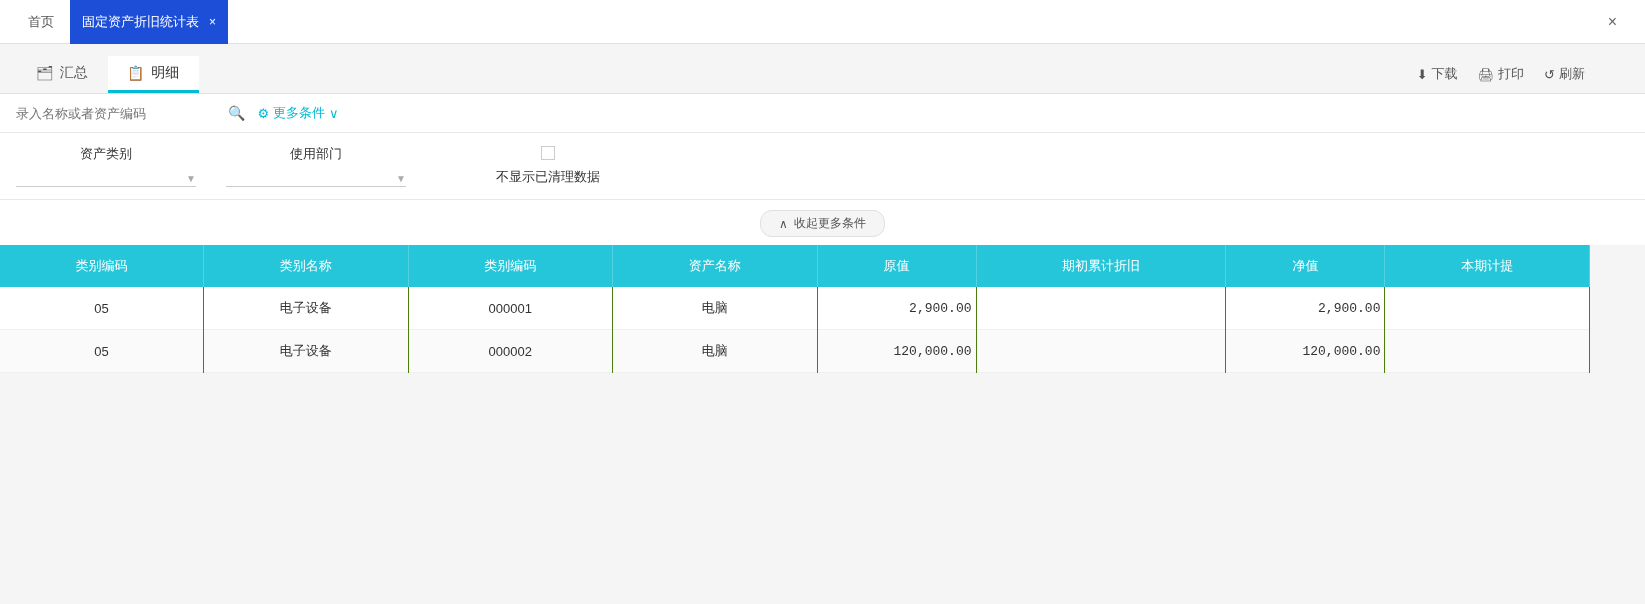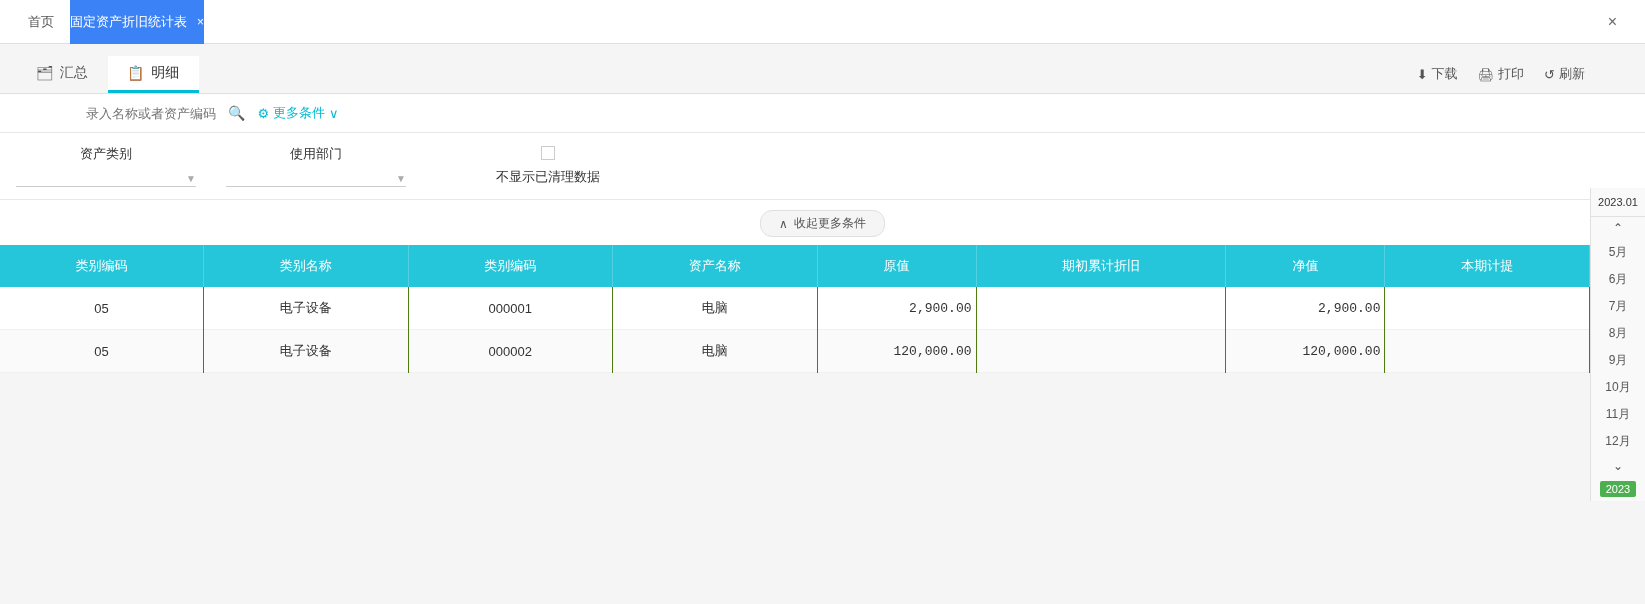--- a/index.html
+++ b/index.html
@@ -1,37 +1,37 @@
 <!DOCTYPE html>
 <html><head>
   <meta charset="utf-8">
   <style>
     * { box-sizing: border-box; margin: 0; padding: 0; }
     body { font-family: "Microsoft YaHei", Arial, sans-serif; font-size: 13px; background: #f5f5f5; color: #333; width: 1645px; height: 604px; overflow: hidden; }
 
     
     .top-nav { display: flex; align-items: center; background: #fff; height: 44px; padding: 0 12px; border-bottom: 1px solid #e0e0e0; }
     .nav-home { color: #555; font-size: 13px; padding: 0 16px; cursor: pointer; }
-    .nav-tab { display: flex; align-items: center; background: #3b82f6; color: #fff; font-size: 13px; padding: 0 0; height: 44px; border-radius: 0; position: relative; }
+    .nav-tab { display: flex; align-items: center; background: #1d4ed8; color: #fff; font-size: 13px; padding: 0 12px; height: 44px; border-radius: 0; position: relative; }
     .nav-tab-close { margin-left: 10px; cursor: pointer; font-size: 12px; }
     .nav-close-btn { margin-left: auto; font-size: 16px; color: #666; cursor: pointer; padding: 0 16px; }
 
     
     .sub-tabs { display: flex; align-items: flex-end; background: #f5f5f5; height: 50px; padding: 0 16px; border-bottom: 1px solid #e0e0e0; position: relative; }
     .sub-tab { display: flex; align-items: center; gap: 6px; padding: 8px 20px; font-size: 14px; cursor: pointer; border-bottom: 3px solid transparent; color: #555; }
     .sub-tab.active { border-bottom: 3px solid #00bcd4; color: #333; background: #fff; }
     .sub-tab-icon { font-size: 14px; }
 
     
     .toolbar-right { position: absolute; right: 60px; bottom: 10px; display: flex; gap: 20px; align-items: center; }
     .toolbar-btn { display: flex; align-items: center; gap: 4px; color: #555; cursor: pointer; font-size: 13px; }
 
     
     .filter-bar { background: #fff; padding: 10px 16px; display: flex; align-items: center; gap: 12px; border-bottom: 1px solid #e8e8e8; }
-    .search-input { border: none; outline: none; font-size: 13px; color: #999; width: 200px; text-align: right; }
+    .search-input { border: none; outline: none; font-size: 13px; color: #999; width: 200px; }
     .search-icon { color: #aaa; font-size: 14px; cursor: pointer; }
     .filter-more { display: flex; align-items: center; gap: 4px; color: #00bcd4; cursor: pointer; font-size: 13px; }
 
     
     .date-panel { position: absolute; right: 0; top: 94px; width: 55px; background: #f9f9f9; border-left: 1px solid #e0e0e0; display: flex; flex-direction: column; align-items: center; font-size: 12px; color: #555; }
     .date-panel-header { width: 100%; text-align: center; padding: 8px 4px; font-size: 11px; color: #333; border-bottom: 1px solid #e0e0e0; }
     .date-nav { width: 100%; text-align: center; padding: 4px; cursor: pointer; }
     .date-month { width: 100%; text-align: center; padding: 5px 0; cursor: pointer; color: #555; font-size: 12px; }
     .date-year-badge { background: #4caf50; color: #fff; font-size: 11px; padding: 2px 6px; border-radius: 2px; margin: 4px auto; }
 
@@ -184,28 +184,14 @@
       <td class="num">120,000.00</td>
       <td class="num"></td>
       <td class="num">120,000.00</td>
       <td class="num"></td>
     </tr>
             </tbody>
         </table>
       </div>
     </div>
 
-    <div class="date-panel">
-      <div class="date-panel-header">2023.01</div>
-      <div class="date-nav">⌃</div>
-      <div class="date-month">5月</div>
-      <div class="date-month">6月</div>
-      <div class="date-month">7月</div>
-      <div class="date-month">8月</div>
-      <div class="date-month">9月</div>
-      <div class="date-month">10月</div>
-      <div class="date-month">11月</div>
-      <div class="date-month">12月</div>
-      <div class="date-nav">⌄</div>
-      <div class="date-year-badge">2023</div>
-    </div>
   </div>
 </div>
 
 </body></html>

